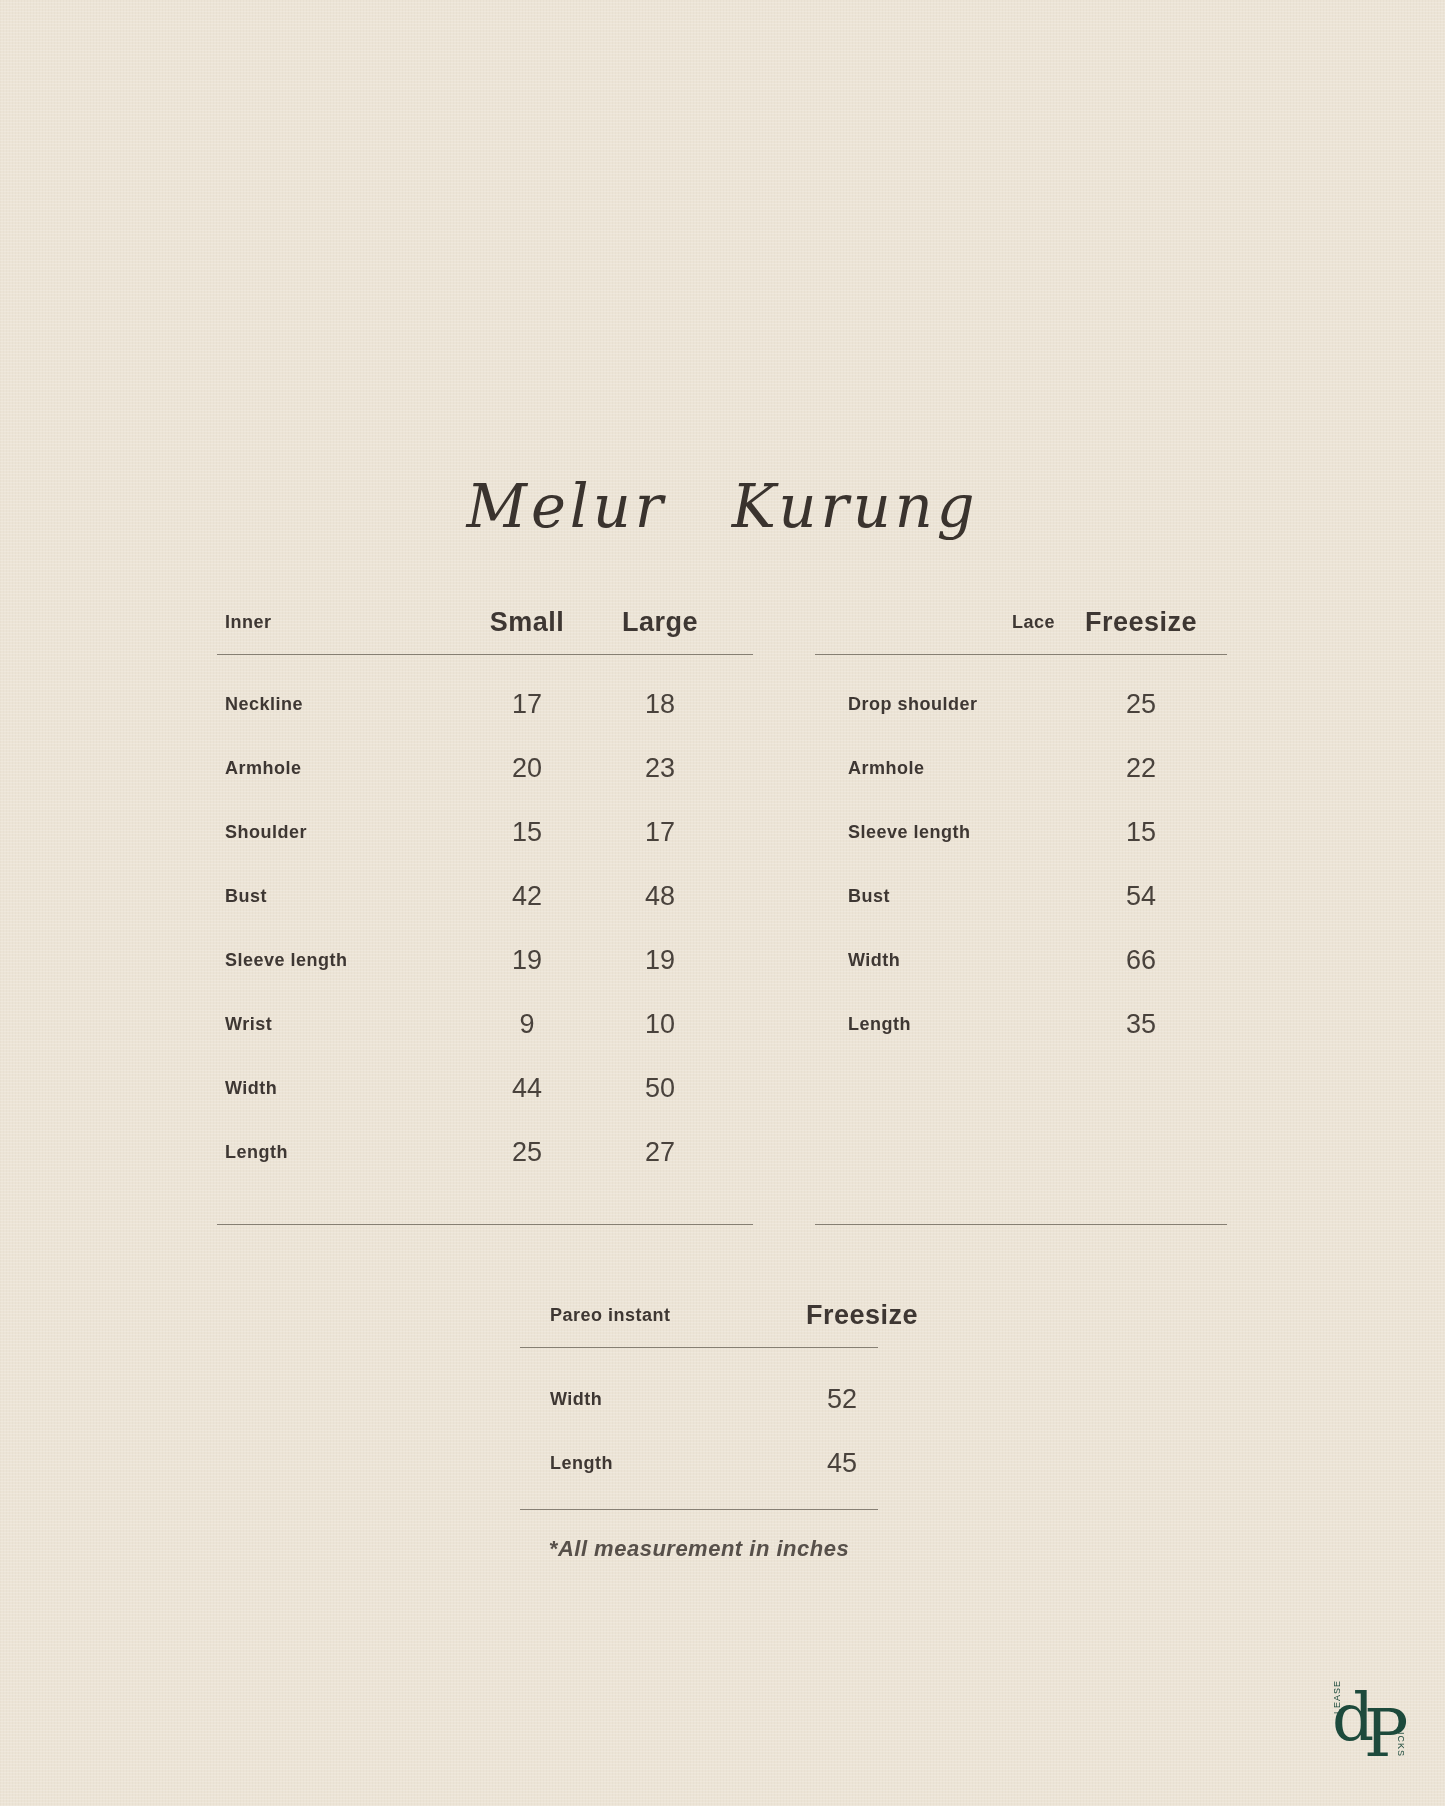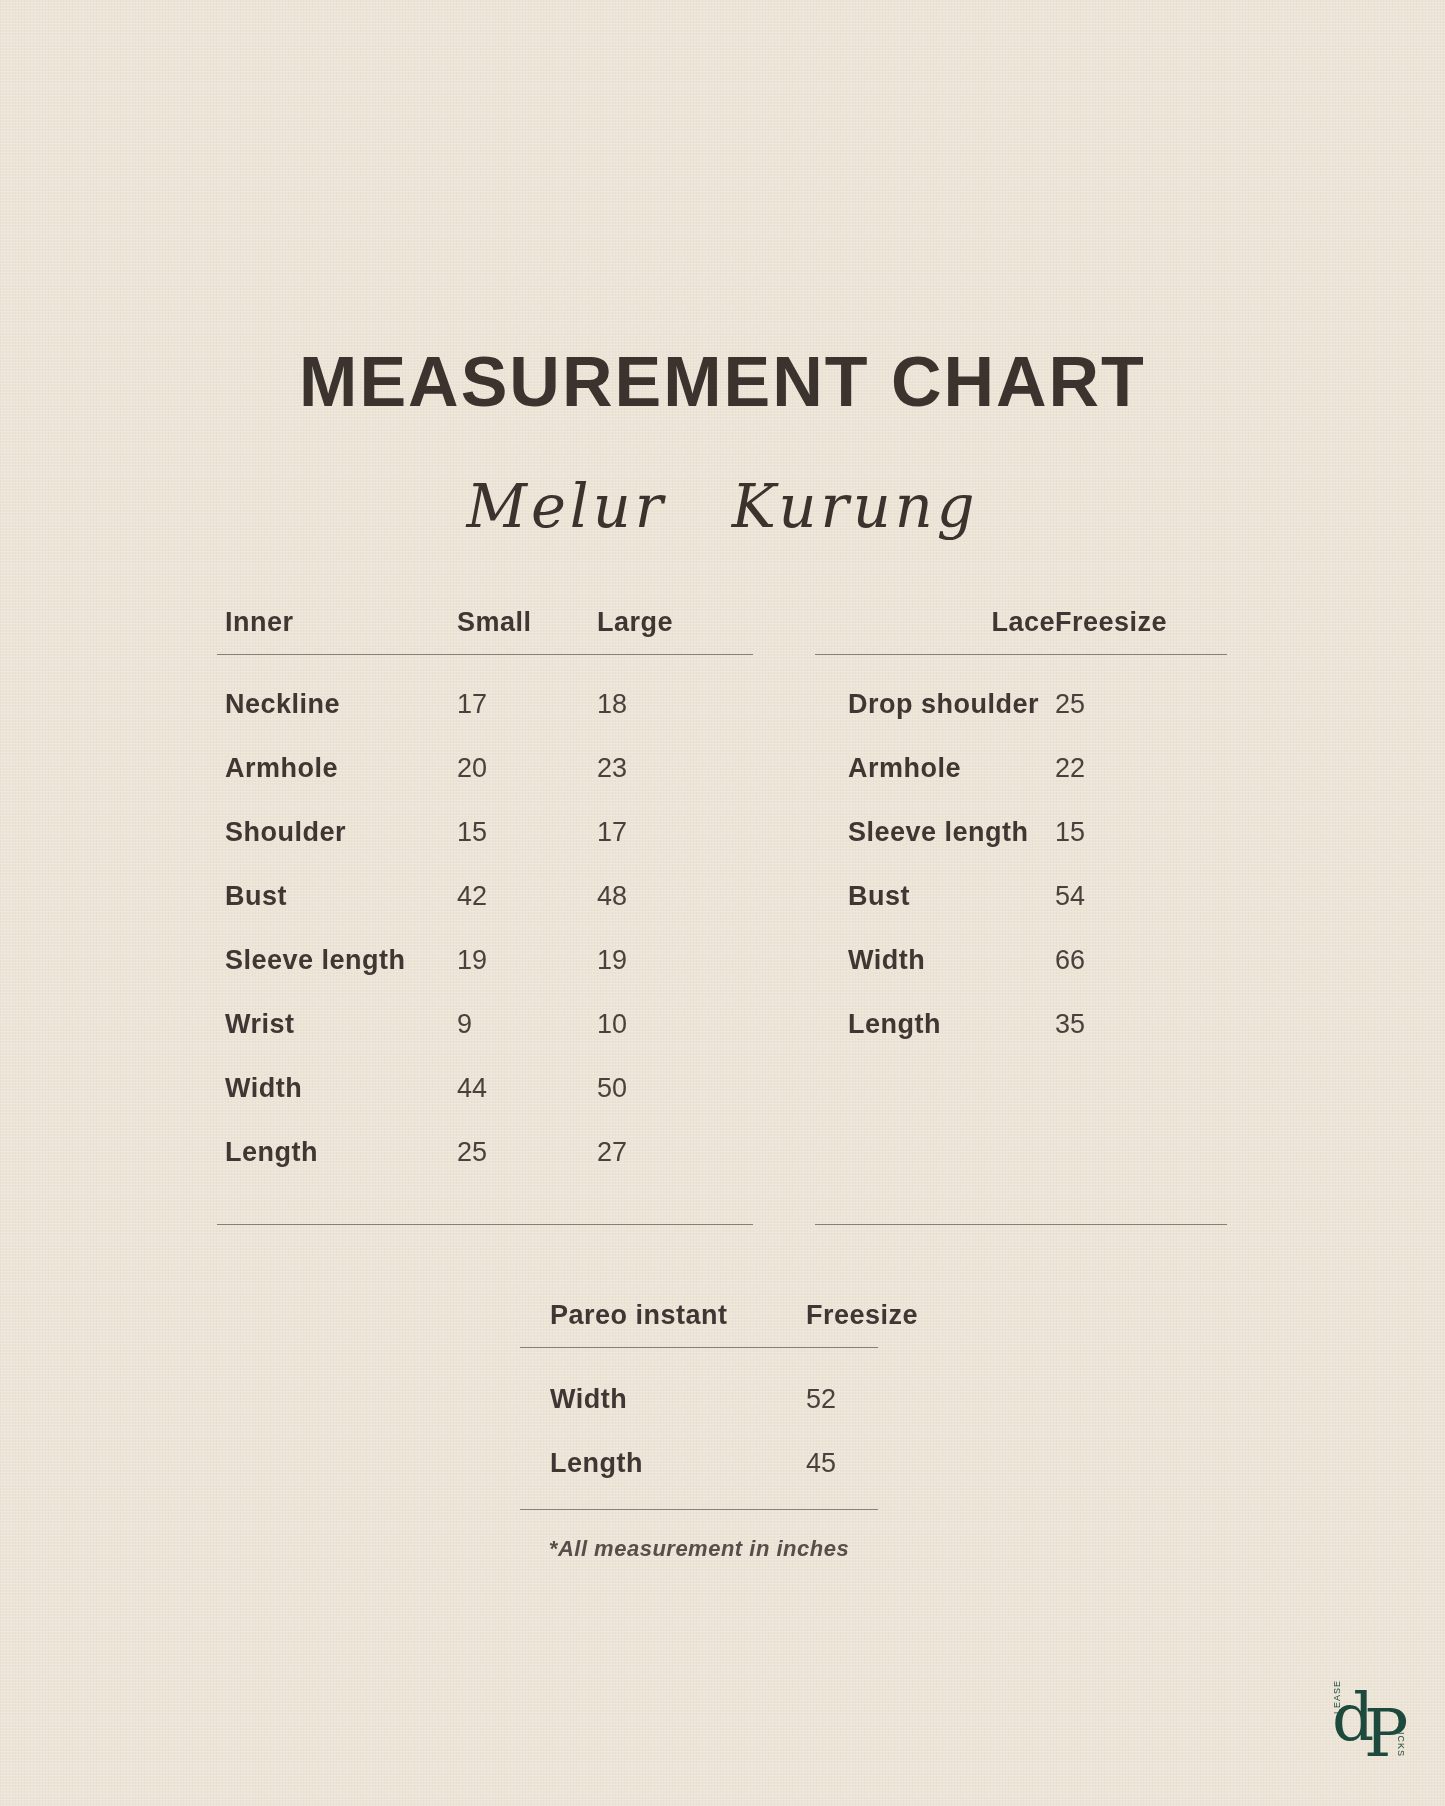--- a/index.html
+++ b/index.html
@@ -64,32 +64,33 @@
   .t-pareo .rows { padding: 19px 0 14px 0; }
 
   .row { display: grid; align-items: center; height: 64px; }
 
   .t-inner .thead, .t-inner .row { grid-template-columns: 240px 140px 126px; }
   .t-lace  .thead, .t-lace  .row { grid-template-columns: 240px 172px; }
   .t-pareo .thead, .t-pareo .row { grid-template-columns: 286px 72px; }
 
   .cell-label {
     font-weight: 700;
-    font-size: 27px;
+    font-size: 18px;
     letter-spacing: 0.5px;
     padding-left: 8px;
     color: #3E3733;
   }
   .t-lace  .cell-label { padding-left: 33px; }
   .t-pareo .cell-label { padding-left: 30px; }
   .thead .cell-label { padding-left: 8px; }
   .t-lace  .thead .cell-label { padding-left: 33px; text-align: right; }
   .t-pareo .thead .cell-label { padding-left: 30px; }
 
   .cell-value {
+    text-align: center;
     font-weight: 400;
     font-size: 27px;
     color: #49423C;
   }
   .thead .cell-value { font-weight: 700; color: #3E3733; }
 
   .footnote {
     position: absolute;
     top: 1536px; left: 520px; width: 358px;
     text-align: center;
@@ -107,21 +108,20 @@
   }
   .brand-logo text { fill: #1D4A3C; }
   .logo-big { font-family: "DejaVu Serif", serif; font-size: 66px; }
   .logo-small { font-family: "Liberation Sans", sans-serif; font-size: 9px; letter-spacing: 1px; }
 </style>
 </head>
 <body>
 
 <div class="page">
 
-  <div class="title">MEASUREMENT CHART</div>
 
   <div class="subtitle">Melur Kurung</div>
 
   <div class="mtable t-inner">
     <div class="thead">
       <div class="cell-label">Inner</div>
       <div class="cell-value">Small</div>
       <div class="cell-value">Large</div>
     </div>
     <div class="rows">

